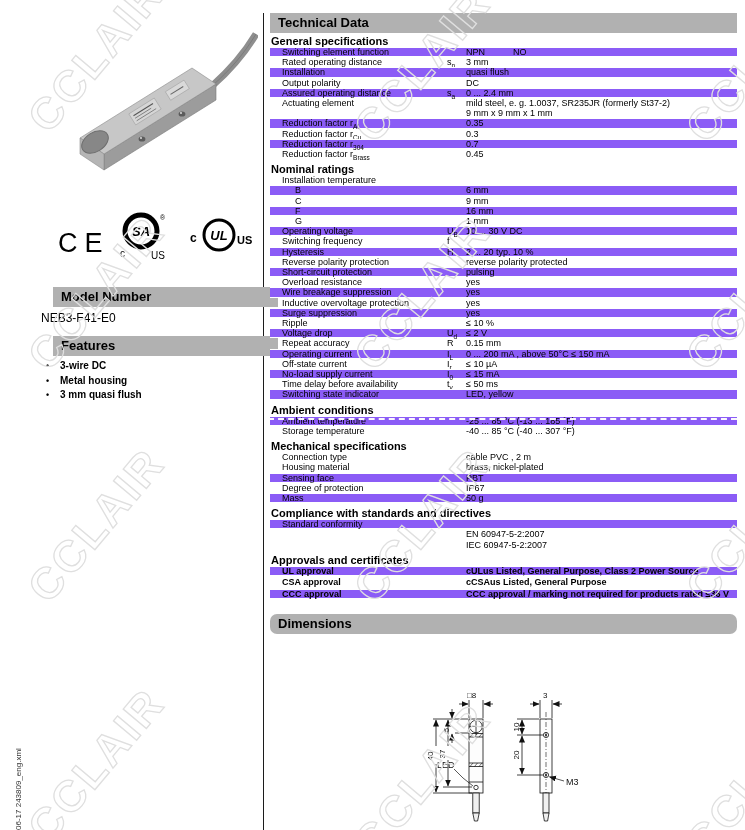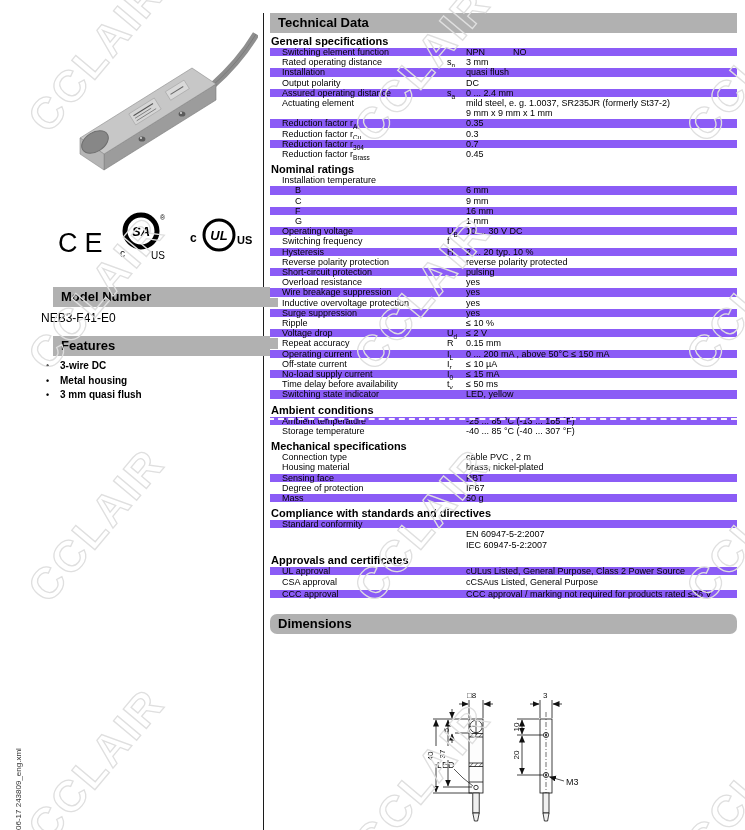--- a/index.html
+++ b/index.html
@@ -19,21 +19,21 @@
   .row.h2{min-height:20.4px;}
   .row.shade{background:#8b5cf6;box-shadow:inset 0 1px 0 #fff, inset 0 -1px 0 #fff;}
   .row .lbl{display:block;padding-left:12px;white-space:nowrap;}
   .row.ind1 .lbl{padding-left:25px;}
   .row .sym{position:absolute;left:177px;top:0;}
   .row .val{position:absolute;left:196px;top:0;width:268px;}
   .row .val div{line-height:10.2px;white-space:nowrap;}
   .row .val2{position:absolute;left:243px;top:0;}
   .row sub, .sym sub{font-size:6.5px;line-height:0;}
   .row .dashes{position:absolute;left:-2px;right:0;top:2px;border-top:2px dashed rgba(255,255,255,.95);pointer-events:none;}
-  .row.approval{margin-bottom:1.5px;}
+  .row.approval{margin-bottom:1.5px;font-weight:bold;}
   .dim-bar{position:absolute;left:0;top:601px;width:459px;border-radius:7px;}
   .dim-svg{position:absolute;left:155px;top:675px;}
   
   .left-col{position:absolute;left:0;top:0;width:263px;z-index:1;}
   .photo-svg{position:absolute;left:46px;top:22px;}
   .certs{position:absolute;left:56px;top:208px;width:200px;height:56px;}
   .ce{position:absolute;left:2px;top:20px;font-size:27px;font-weight:400;letter-spacing:7px;}
   .csa-svg{position:absolute;left:58px;top:0px;}
   .ul-svg{position:absolute;left:132px;top:6px;}
   .left-bar{position:absolute;left:53px;width:217px;}

